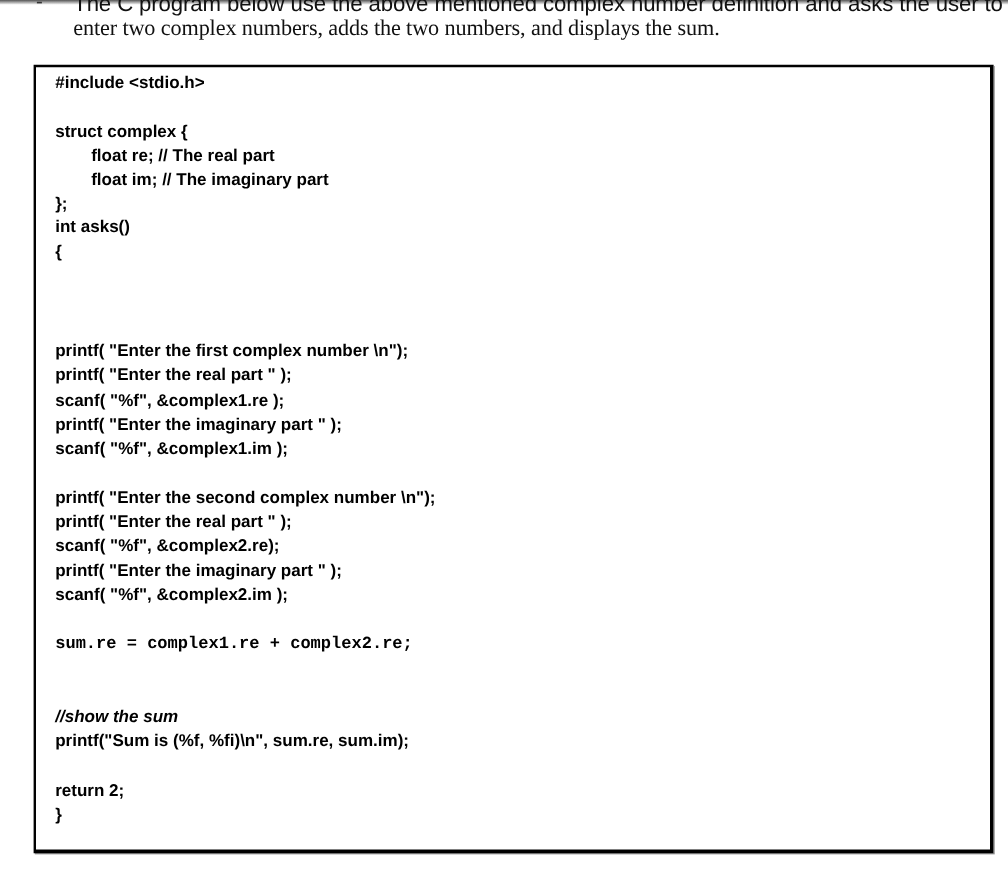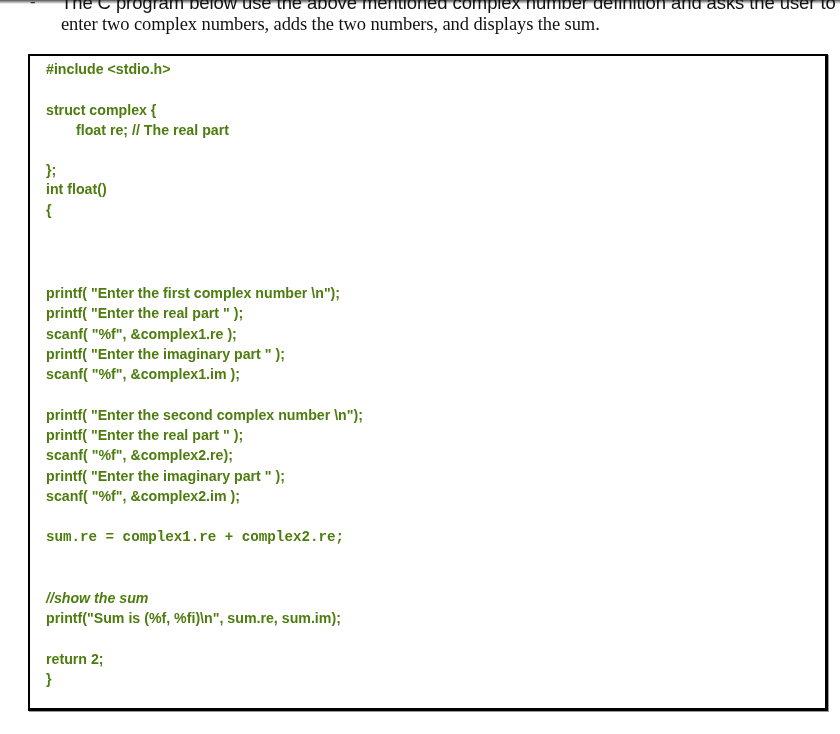--- a/index.html
+++ b/index.html
@@ -48,43 +48,44 @@
       border-right-width: 3px;
       border-bottom-width: 3px;
       box-shadow: 1px 1px 0 #999;
       box-sizing: border-box;
     }
     .code-line {
       position: absolute;
       left: 16px;
       font-size: 14.2px;
       font-weight: bold;
-      color: #4d7c0f;
+      color: #000000;
       white-space: pre;
       line-height: 18px;
     }
     .indent { left: 46px; }
   </style>
 </head>
 <body>
 
 <div class="top-shadow"></div>
 
 <div>
   <span class="bullet">-</span>
   <div class="intro-line l1">The C program below use the above mentioned complex number definition and asks the user to</div>
   <div class="intro-line l2">enter two complex numbers, adds the two numbers, and displays the sum.</div>
 </div>
 
 <div class="code-box" id="code-box">
     <div class="code-line" style="top: 4px;">#include &lt;stdio.h&gt;</div>
     <div class="code-line" style="top: 45px;">struct complex {</div>
     <div class="code-line indent" style="top: 65px;">float re; // The real part</div>
+    <div class="code-line indent" style="top: 85px;">float im; // The imaginary part</div>
     <div class="code-line" style="top: 105px;">};</div>
-    <div class="code-line" style="top: 124px;">int float()</div>
+    <div class="code-line" style="top: 124px;">int asks()</div>
     <div class="code-line" style="top: 145px;">{</div>
     <div class="code-line" style="top: 228px;">printf( "Enter the first complex number \n");</div>
     <div class="code-line" style="top: 248px;">printf( "Enter the real part " );</div>
     <div class="code-line" style="top: 269px;">scanf( "%f", &amp;complex1.re );</div>
     <div class="code-line" style="top: 289px;">printf( "Enter the imaginary part " );</div>
     <div class="code-line" style="top: 309px;">scanf( "%f", &amp;complex1.im );</div>
     <div class="code-line" style="top: 350px;">printf( "Enter the second complex number \n");</div>
     <div class="code-line" style="top: 370px;">printf( "Enter the real part " );</div>
     <div class="code-line" style="top: 390px;">scanf( "%f", &amp;complex2.re);</div>
     <div class="code-line" style="top: 411px;">printf( "Enter the imaginary part " );</div>

